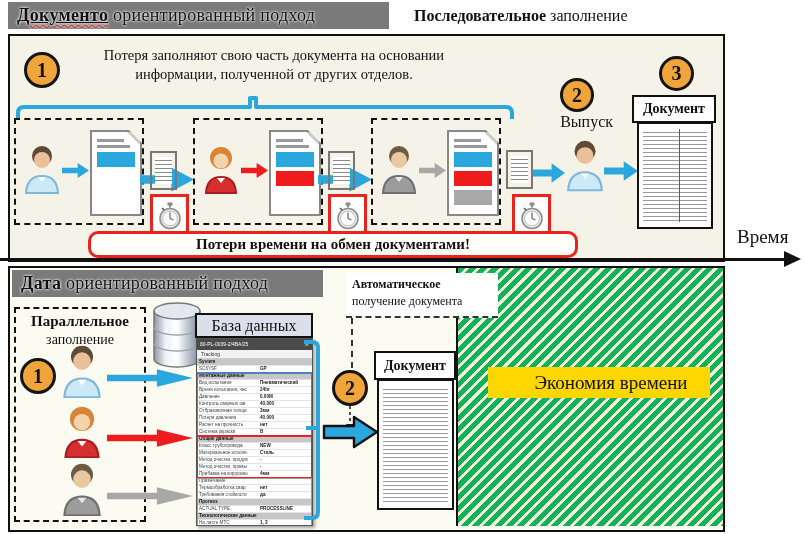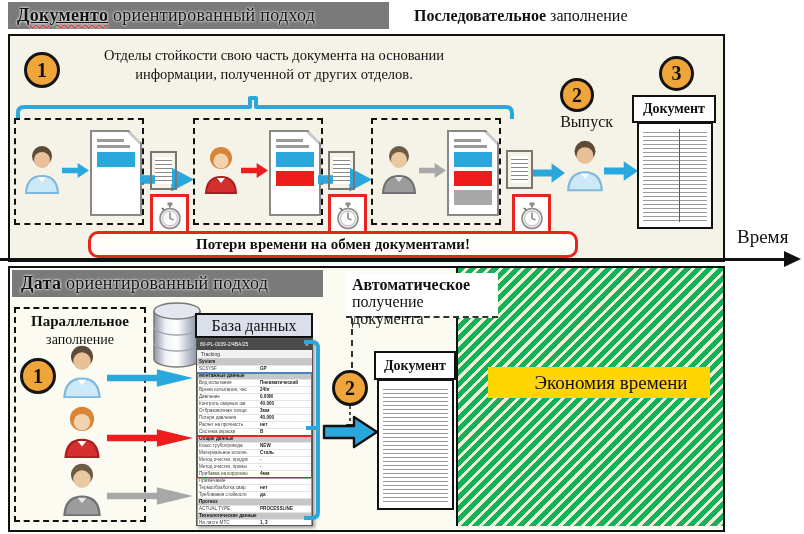--- a/index.html
+++ b/index.html
@@ -64,21 +64,21 @@
   
   .doc-label{border:2px solid #111;background:#fff;display:flex;align-items:center;justify-content:center;
     font-weight:bold;font-size:14px;}
   .form-doc{border:2px solid #111;background:#fff;padding:5px 4px;box-sizing:border-box;}
   .form-doc .lines{width:100%;height:100%;
     background:
       linear-gradient(90deg,transparent 0 57%,#b33 57% 57.6%,transparent 57.6%),
       repeating-linear-gradient(180deg,#fff 0 3.2px,#9a9a9a 3.2px 4px);}
 
   
-  .auto-box{background:#fff;border-bottom:2px dashed #333;padding:3px 6px;font-size:16px;line-height:17px;box-sizing:border-box;}
+  .auto-box{background:#fff;border-bottom:2px dashed #333;padding:3px 6px;font-size:12px;line-height:17px;box-sizing:border-box;}
   .dashv{border-left:2px dashed #333;width:0;}
 
   
   .db-label{background:#dbdfe9;border:2px solid #111;display:flex;align-items:center;
     justify-content:center;font-size:16px;box-sizing:border-box;}
 
   
   .panel{border:1px solid #555;background:#efefef;box-sizing:border-box;overflow:hidden;
     font-family:"Liberation Sans",sans-serif;box-shadow:2px 2px 3px rgba(0,0,0,.35);}
   .ptitle{height:11px;background:#4a4a4a;color:#fff;font-size:5px;line-height:11px;padding:0 3px;
@@ -146,21 +146,21 @@
     <b>Последовательное</b><span> заполнение</span>
   </div>
 
   <div class="abs top-box"></div>
 
   <div class="abs badge" style="left:24px;top:52px;width:36px;height:36px;">
       <span>1</span>
     </div>
 
   <div class="abs instruction" style="left:76px;top:46px;width:396px;">
-    <div>Отделы стойкости свою часть  документа  на основании</div>
+    <div>Потеря заполняют свою часть  документа  на основании</div>
     <div>информации, полученной от других  отделов.</div>
   </div>
 
   <svg class="abs" style="left:16px;top:96px;" width="500" height="24" viewBox="0 0 500 24">
     <path d="M2,23 V17 Q2,11 8,11 H234 V2 H240 V11 H490 Q496,11 496,17 V23" fill="none" stroke="#2aa7dd" stroke-width="4" stroke-linejoin="round"></path>
   </svg>
 
   <div class="abs dashed-box" style="left:14px;top:118px;width:130px;height:107px;">
     <svg class="abs person" style="left:6px;top:24px;width:40px;height:50px;" viewBox="0 0 40 48">
         <use href="#man-blue"></use>

